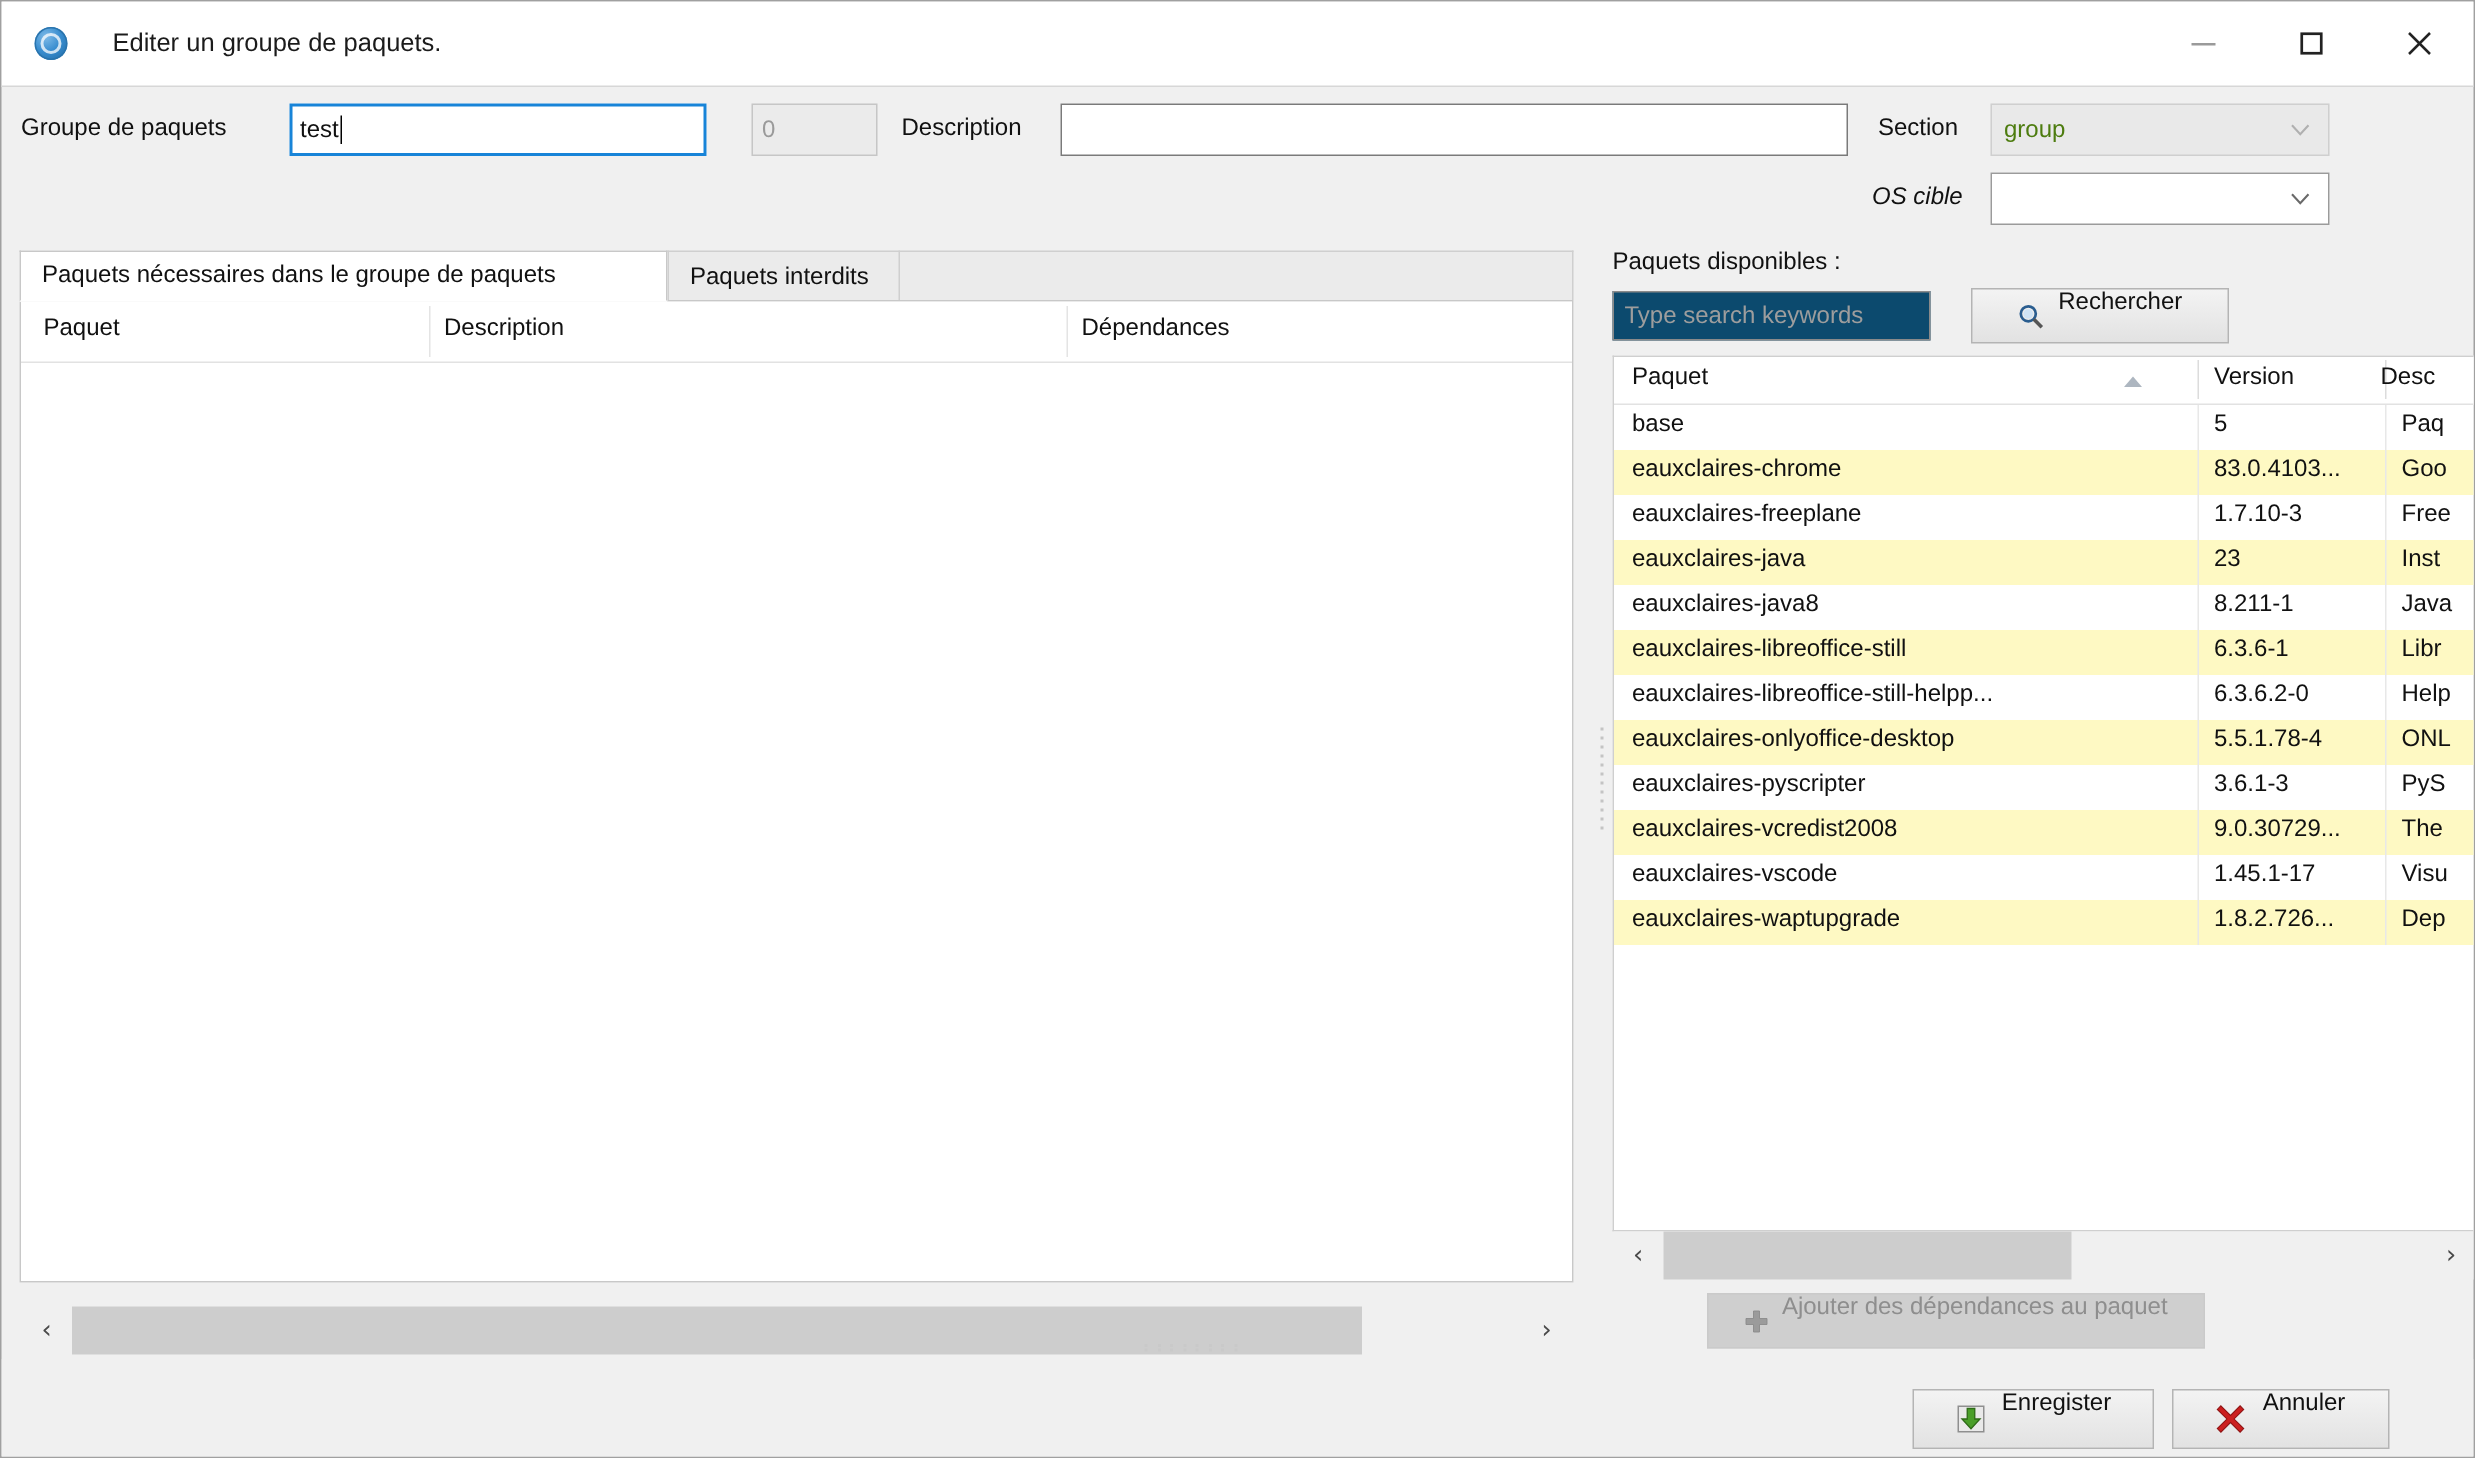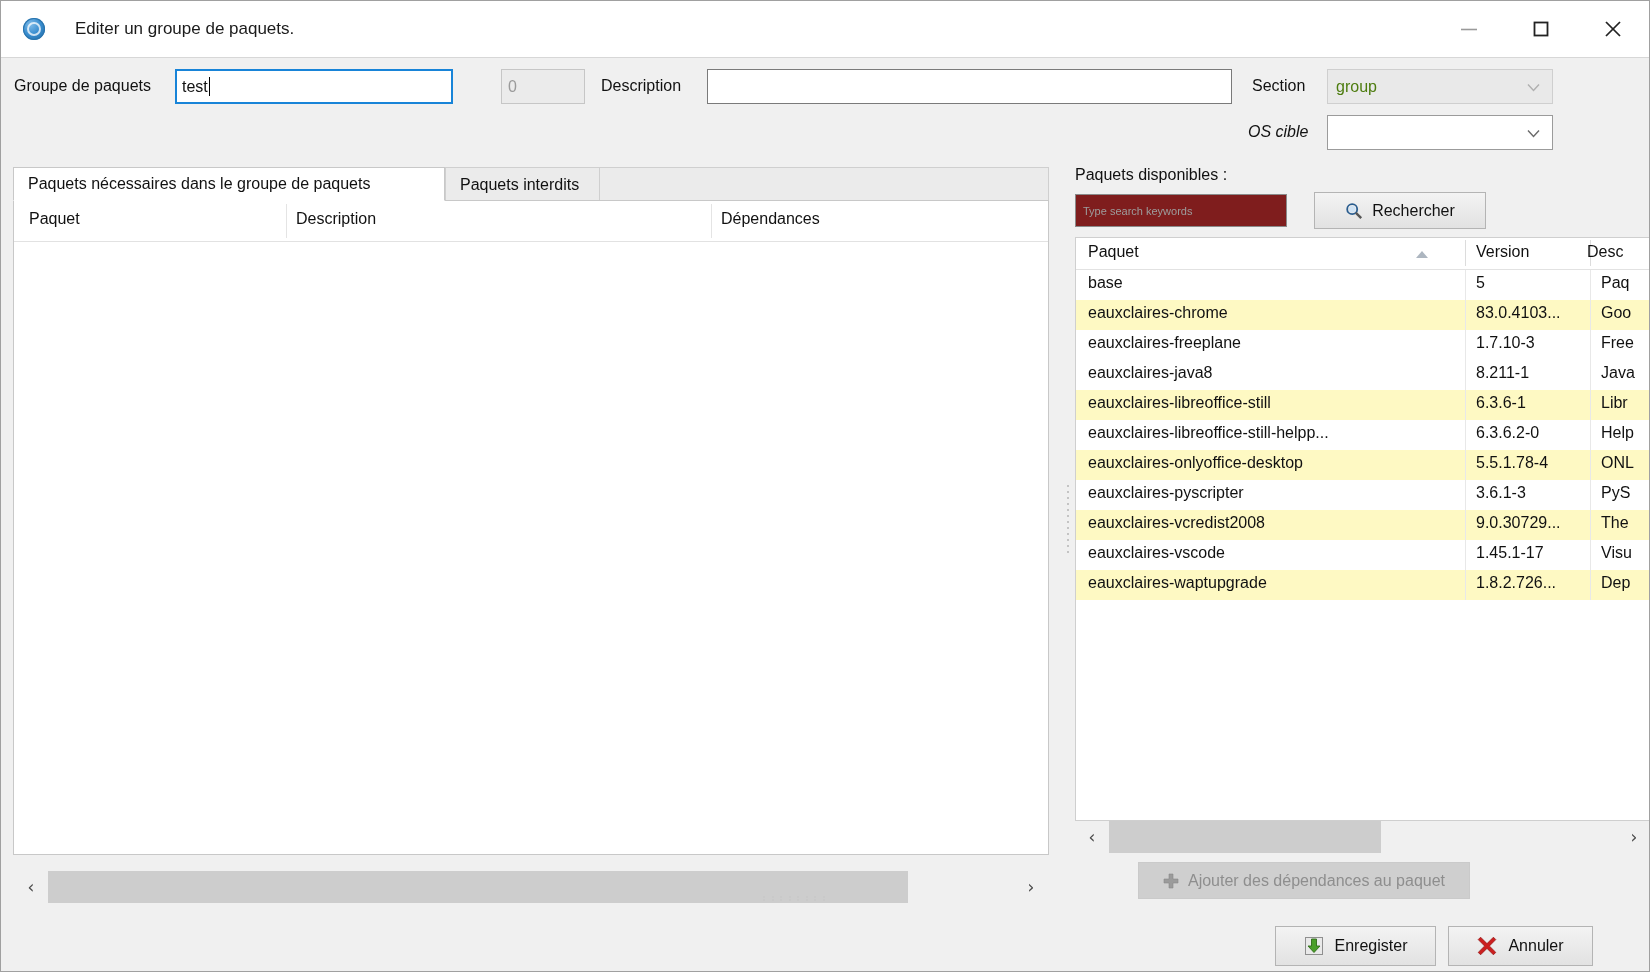--- a/index.html
+++ b/index.html
@@ -233,35 +233,34 @@
     left: 1074px; top: 165px;
     font-size: 16px;
     color: #111;
     white-space: nowrap;
   }
   .search-box {
     position: absolute;
     left: 1074px; top: 193px;
     width: 212px; height: 33px;
     box-sizing: border-box;
-    background: #7f1d1d;
+    background: #0c4a6e;
     border: 1px solid #8a8a8a;
     display: flex;
     align-items: center;
     padding: 0 7px;
-    font-size: 11px;
+    font-size: 16px;
     color: #9d9d9d;
   }
   .btn {
     position: absolute;
     box-sizing: border-box;
     background: linear-gradient(#f3f3f3, #e2e2e2);
     border: 1px solid #b4b4b4;
     display: flex;
-    align-items: center;
     justify-content: center;
     gap: 9px;
     font-size: 16px;
     color: #111;
     white-space: nowrap;
     cursor: default;
   }
   .btn.disabled {
     background: #cfcfcf;
     border: 1px solid #cacaca;
@@ -393,21 +392,21 @@
         <svg width="24" height="24" viewBox="0 0 24 24">
             <line x1="5" y1="5" x2="19" y2="19" stroke="#222" stroke-width="1.7"></line>
             <line x1="19" y1="5" x2="5" y2="19" stroke="#222" stroke-width="1.7"></line>
           </svg>
       </div>
     </div>
   </div>
 
   <div class="form-label" style="left:13px; top:76px;">Groupe de paquets</div>
 
-  <div class="textbox focused" style="left:174px; top:68px; width:278px; height:35px;">
+  <div class="textbox focused" style="left:192px; top:68px; width:278px; height:35px;">
     <span>test</span>
       <span class="caret"></span>
   </div>
 
   <div class="textbox disabled" style="left:500px; top:68px; width:84px; height:35px;">
     <span>0</span>
   </div>
 
   <div class="form-label" style="left:600px; top:76px;">Description</div>
 
@@ -505,20 +504,27 @@
           <div class="c-ver">83.0.4103...</div>
           <div class="c-desc">Goo</div>
         </div>
         <div class="rl-row">
           <div class="vsep" style="left: 389px;"></div>
           <div class="vsep" style="left: 514px;"></div>
           <div class="c-pkg">eauxclaires-freeplane</div>
           <div class="c-ver">1.7.10-3</div>
           <div class="c-desc">Free</div>
         </div>
+        <div class="rl-row alt">
+          <div class="vsep" style="left: 389px;"></div>
+          <div class="vsep" style="left: 514px;"></div>
+          <div class="c-pkg">eauxclaires-java</div>
+          <div class="c-ver">23</div>
+          <div class="c-desc">Inst</div>
+        </div>
         <div class="rl-row">
           <div class="vsep" style="left: 389px;"></div>
           <div class="vsep" style="left: 514px;"></div>
           <div class="c-pkg">eauxclaires-java8</div>
           <div class="c-ver">8.211-1</div>
           <div class="c-desc">Java</div>
         </div>
         <div class="rl-row alt">
           <div class="vsep" style="left: 389px;"></div>
           <div class="vsep" style="left: 514px;"></div>

